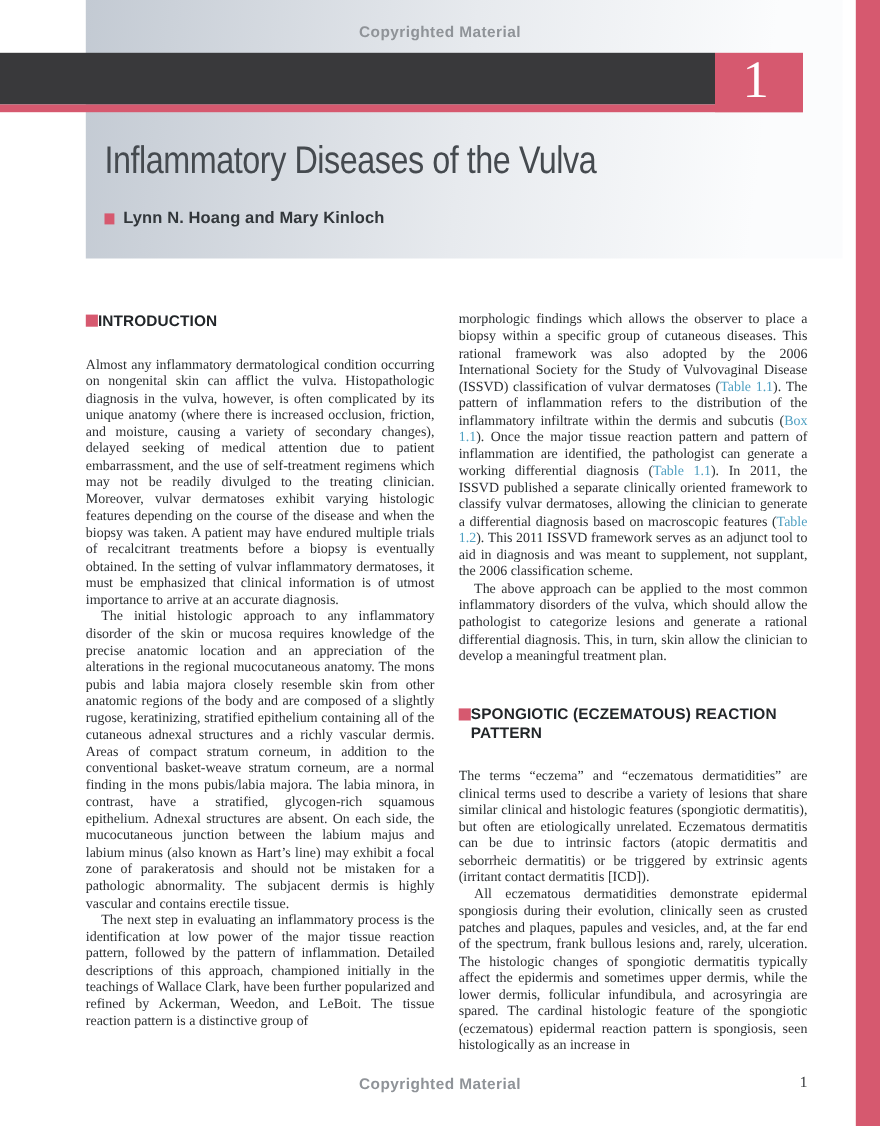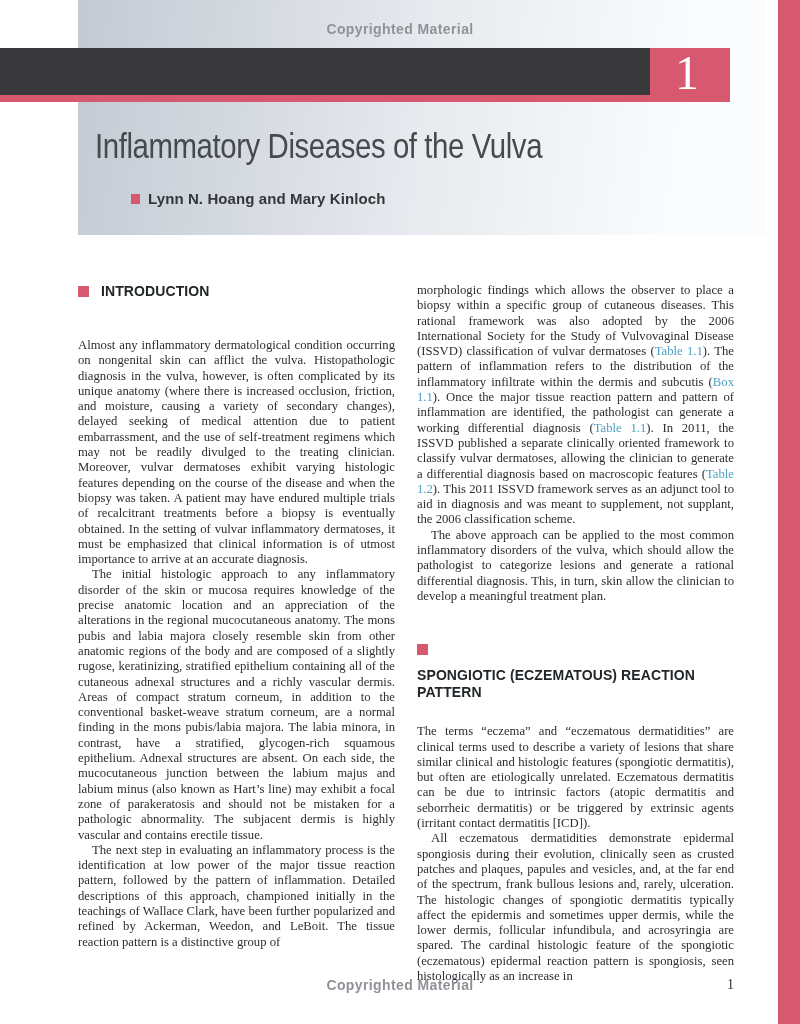--- a/index.html
+++ b/index.html
@@ -66,51 +66,51 @@
     position: absolute; left: 95px; top: 126px; margin: 0;
     font-family: "Liberation Sans", sans-serif;
     font-weight: normal; font-size: 35px;
     letter-spacing: -0.5px;
     color: var(--title_color);
     white-space: nowrap;
     transform: scaleX(0.84); transform-origin: left center;
   }
   .authors {
     position: absolute; left: 95px; top: 190px;
-    display: flex; align-items: center; gap: 8px; margin-left: 36px;
+    display: flex; align-items: center; gap: 8px;
   }
   .sq { background: var(--rose); display: inline-block; flex: none; }
   .sq-authors { width: 9px; height: 10px; }
   .authors-text {
     font-family: "Liberation Sans", sans-serif;
     font-weight: bold; font-size: 15px;
     color: #32373b; letter-spacing: 0.1px;
     white-space: nowrap;
   }
   .col { position: absolute; top: 283px; width: 317px; }
   .col-left  { left: 78px; }
   .col-right { left: 417px; }
   .section-heading {
-    display: flex; gap: 12px; align-items: flex-start;
+    display: flex; gap: 0; align-items: flex-start;
     font-family: "Liberation Sans", sans-serif;
     font-weight: bold; font-size: 14px; line-height: 17px;
     color: #222629; letter-spacing: 0.1px;
   }
   .sq-heading { width: 11px; height: 11px; margin-top: 3px; }
-  .section-heading.mid { margin: 37px 0 23px 0; flex-direction: column; }
+  .section-heading.mid { margin: 37px 0 23px 0; }
   .paras p {
     margin: 0;
     font-family: "Liberation Serif", serif;
     font-size: 12.7px; line-height: 15.3px;
     color: var(--text);
     text-align: justify;
     hyphens: auto; -webkit-hyphens: auto;
   }
   .paras p.indent { text-indent: 14px; }
-  .first-paras { margin-top: 38px; }
+  .first-paras { margin-top: 24px; }
   .it { }
   .ref-link { color: var(--link); cursor: pointer; }
   .bottom-copyright {
     position: absolute; left: 0; top: 977px; width: 800px;
     text-align: center;
     font-family: "Liberation Sans", sans-serif;
     font-weight: bold; font-size: 14px;
     letter-spacing: 0.4px;
     color: var(--gray_copy);
   }

